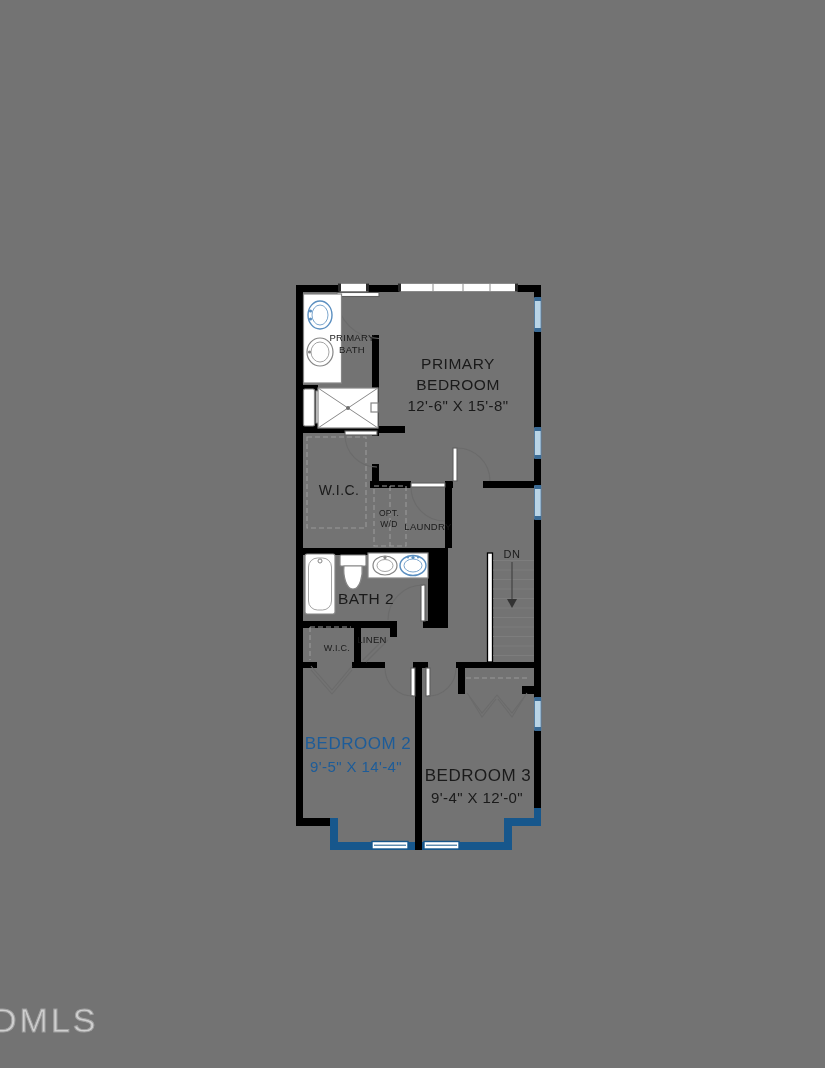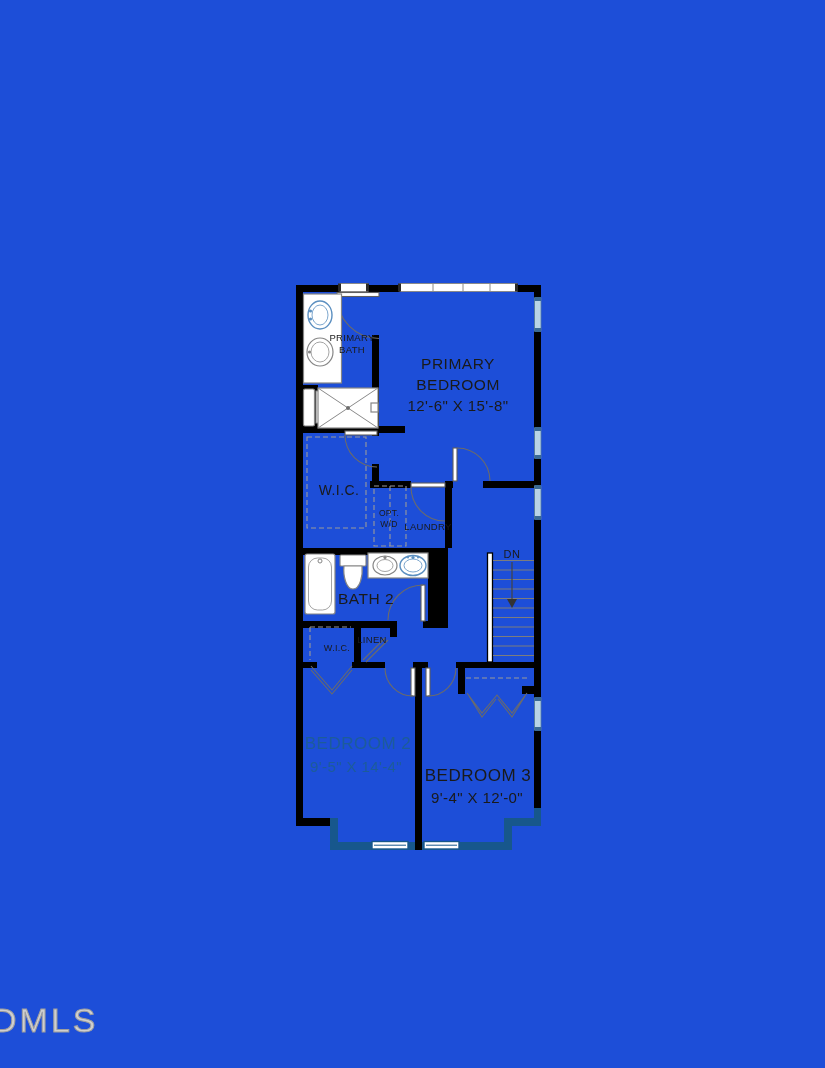--- a/index.html
+++ b/index.html
@@ -1,16 +1,16 @@
 <!DOCTYPE html>
 <html><head>
 <meta charset="utf-8">
 <style>
   html,body{margin:0;padding:0;background:#ffffff;}
-  .page{position:relative;width:825px;height:1068px;background:#1d4ed8;overflow:hidden;
+  .page{position:relative;width:825px;height:1068px;background:#737373;overflow:hidden;
         font-family:"Liberation Sans",sans-serif;}
   svg{position:absolute;left:0;top:0;}
   svg text{font-family:"Liberation Sans","DejaVu Sans",sans-serif;fill:#1a1a1a;}
   .lbl-sm{font-size:9.5px;letter-spacing:.3px;}
   .lbl-md{font-size:14px;letter-spacing:.4px;}
   .lbl-room{font-size:15.5px;letter-spacing:.5px;}
   .lbl-bed{font-size:17px;letter-spacing:.5px;}
   .lbl-dim{font-size:15px;letter-spacing:.4px;}
   .blue-text{fill:#1d5c99;}
   .watermark{position:absolute;left:-8px;top:1001px;font-size:34px;letter-spacing:3px;

